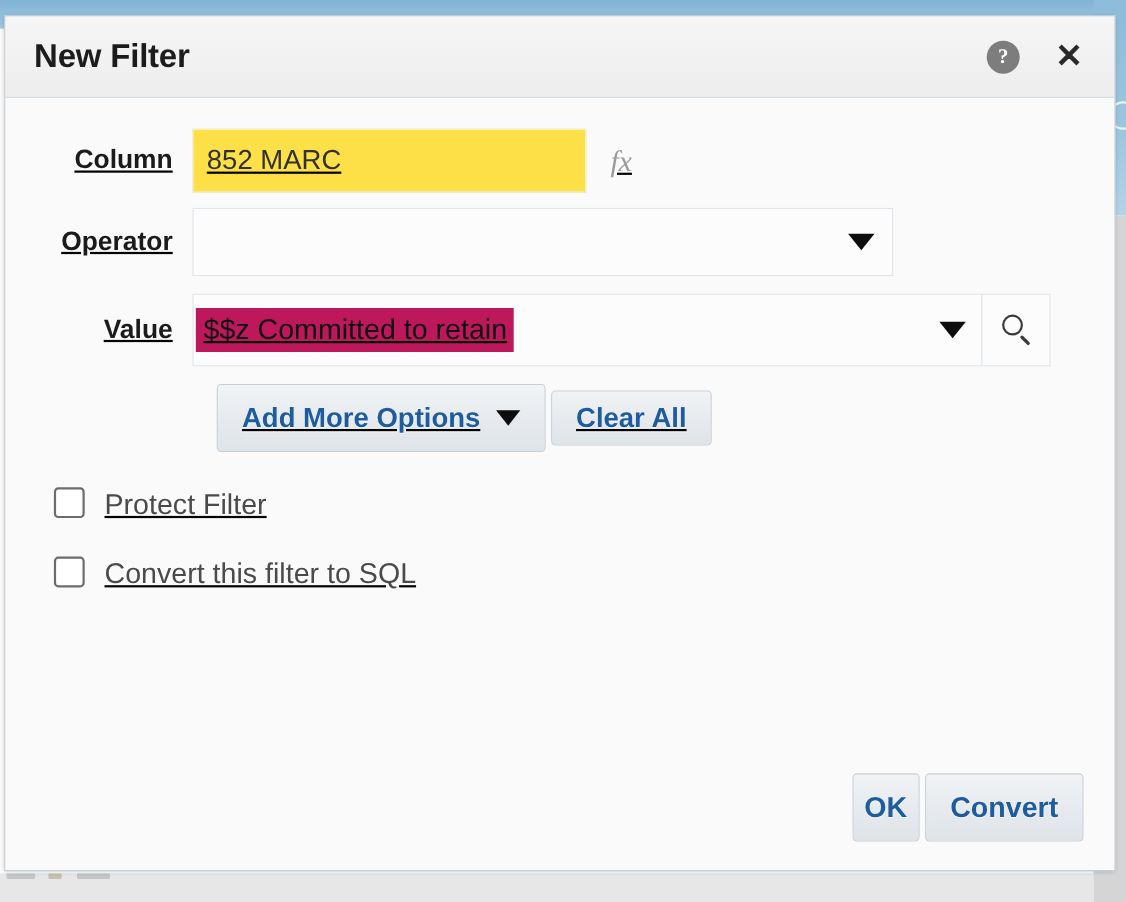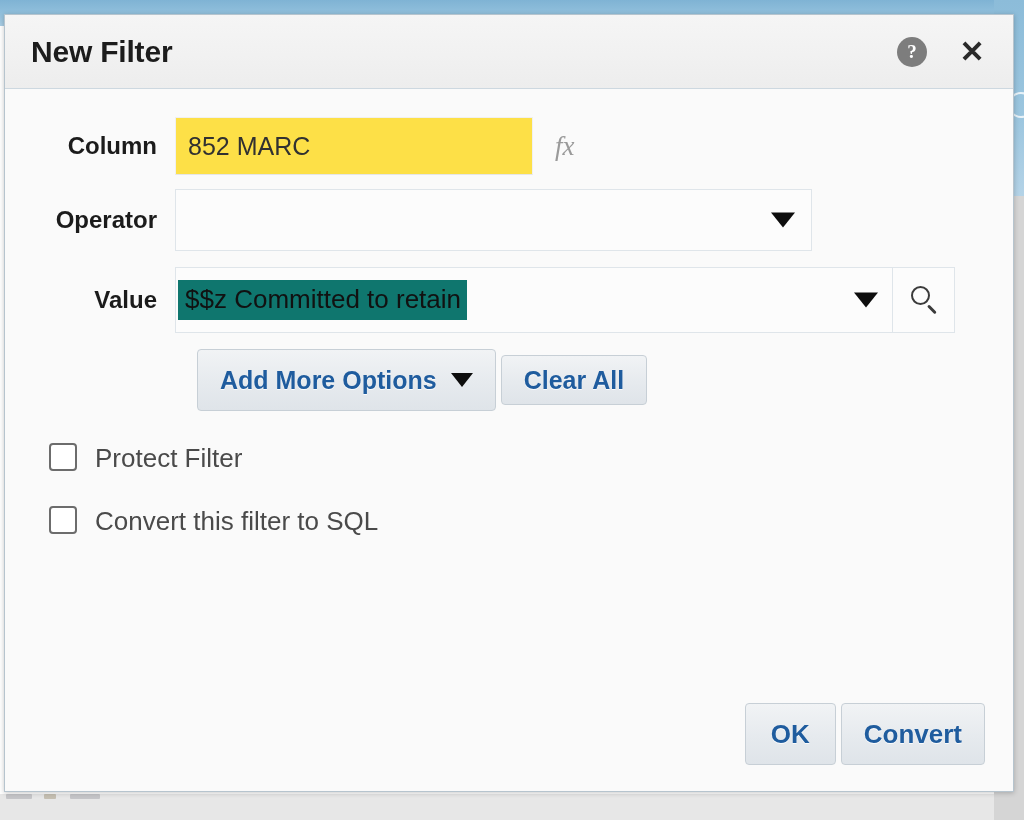--- a/index.html
+++ b/index.html
@@ -125,20 +125,21 @@
     font-weight: bold;
     line-height: 1;
   }
 
   
   #dialog-body {
     position: relative;
     flex: 1 1 auto;
     background: #fafafa;
     padding: 26px 0 0 0;
+    text-decoration: underline;
   }
 
   .form-row {
     display: flex;
     align-items: center;
     margin-bottom: 8px;
   }
   .field-label {
     width: 170px;
     flex: 0 0 170px;
@@ -207,21 +208,21 @@
   #value-combo {
     position: relative;
     width: 718px; height: 66px;
     background: #fcfcfc;
     border: 1px solid #dfe5ea;
     display: flex;
     align-items: center;
     cursor: text;
   }
   #value-text {
-    background: #0f766e;
+    background: #be185d;
     padding: 5px 6px 6px 7px;
     margin-left: 2px;
     font-size: 26px;
     color: #111111;
     line-height: 1.15;
     white-space: nowrap;
   }
   #value-caret {
     position: absolute;
     right: 14px; top: 50%;
@@ -316,21 +317,21 @@
     color: #4a4a4a;
   }
 
   
   #dialog-footer {
     position: absolute;
     right: 28px; bottom: 26px;
     display: flex;
     gap: 5px;
   }
-  #ok-button { height: 62px; padding: 0 25px; font-size: 26px; }
+  #ok-button { height: 62px; padding: 0 10px; font-size: 26px; }
   #cancel-button { height: 62px; padding: 0 22px; font-size: 26px; }
 </style>
 </head>
 <body>
 
 <div id="page-bg">
   <div id="bg-blue-strip"></div>
   <div id="bg-right-panel">
     <div id="bg-right-circle"></div>
   </div>

